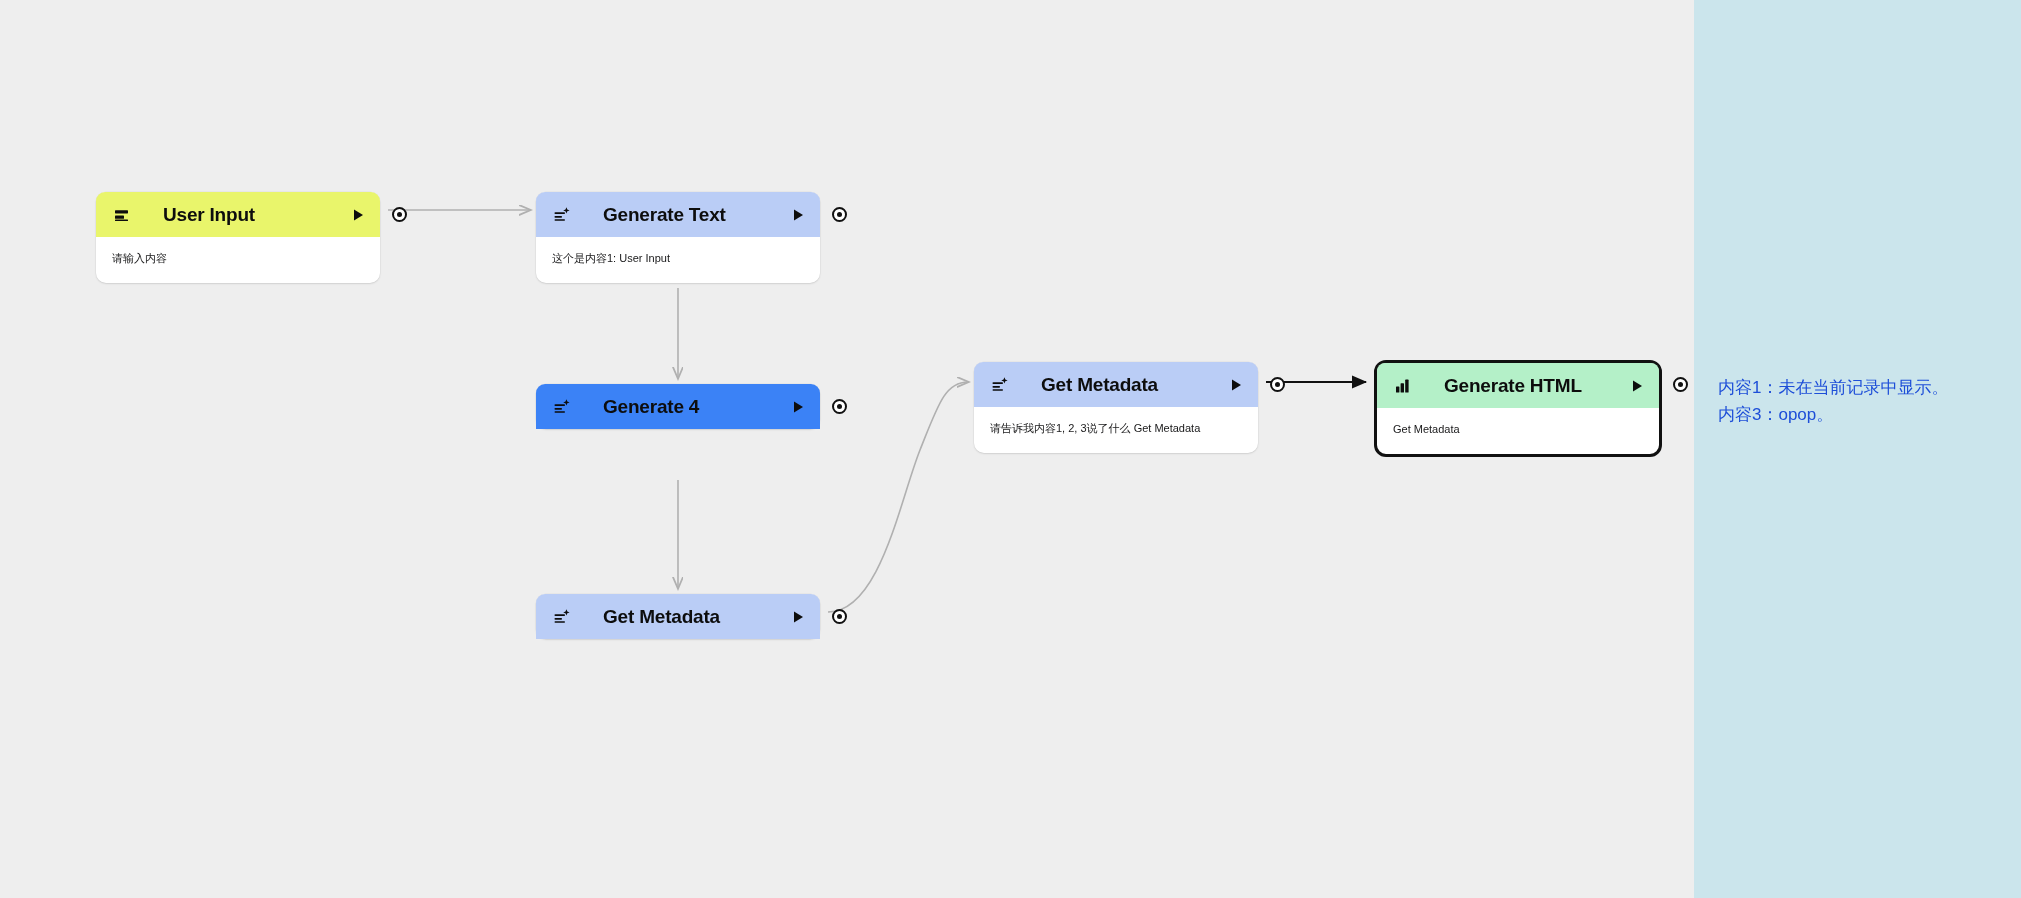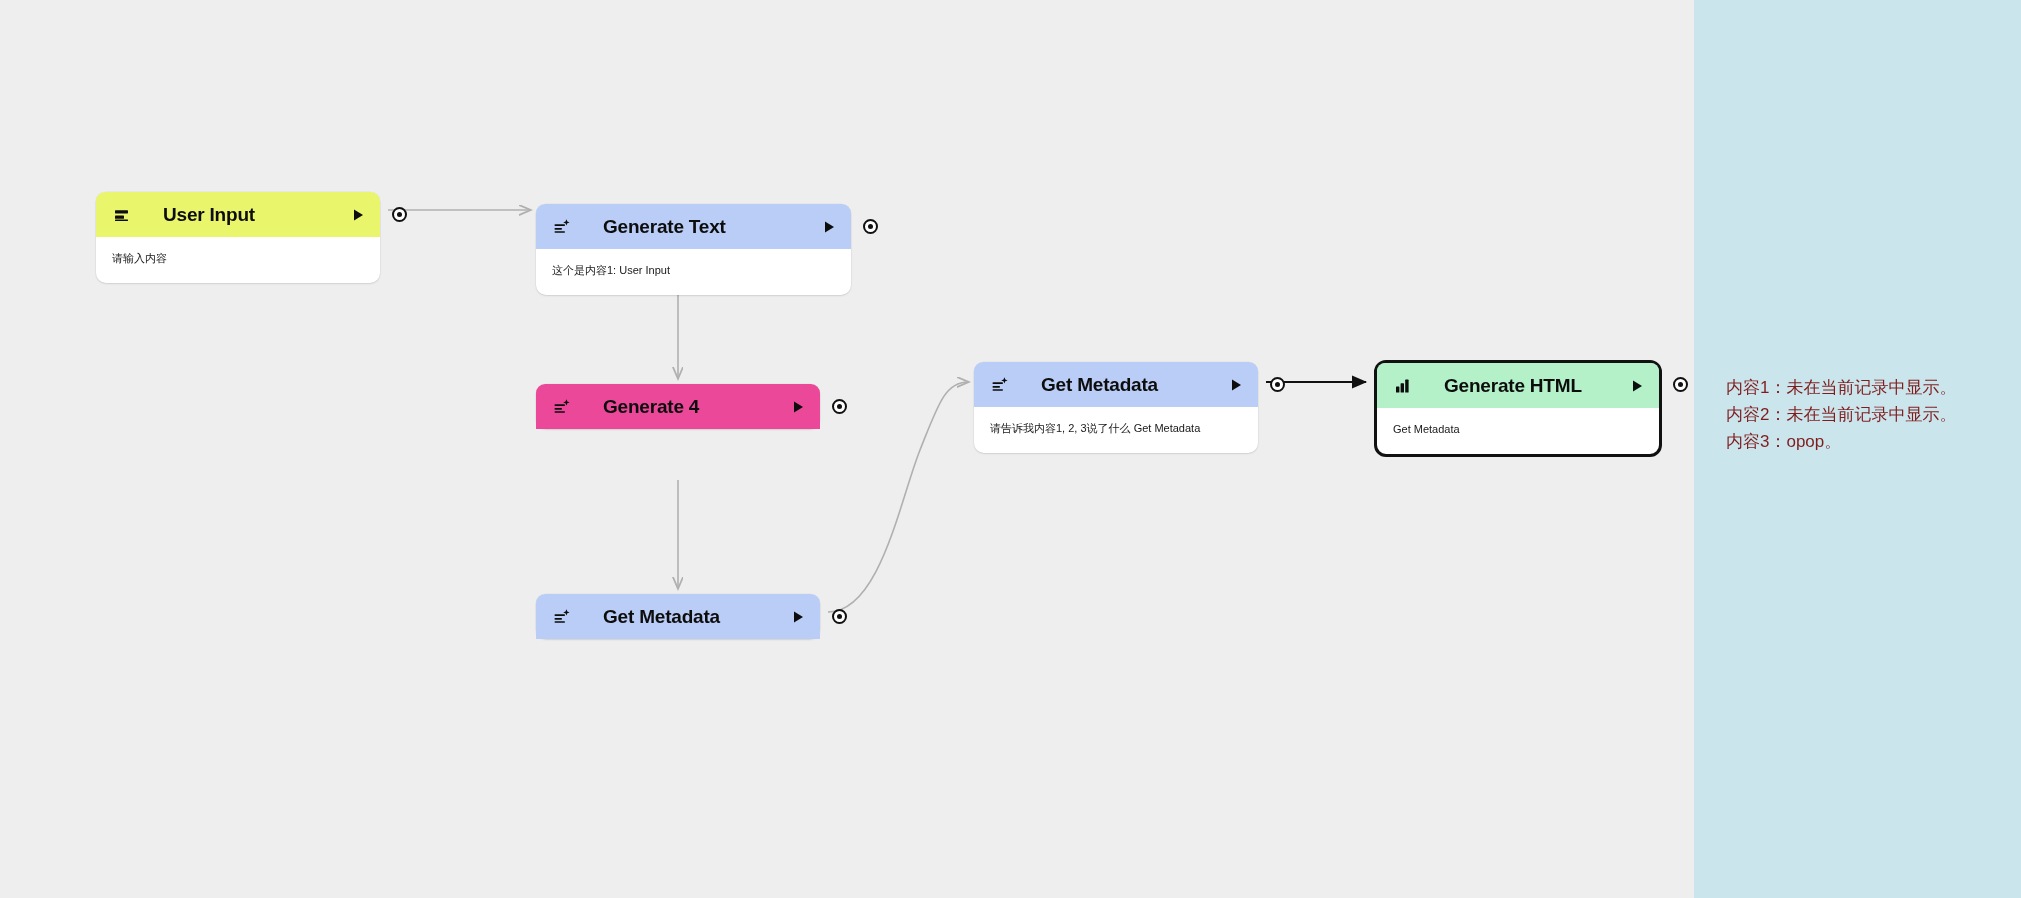--- a/index.html
+++ b/index.html
@@ -121,26 +121,26 @@
     position: absolute;
     top: 0;
     left: 1694px;
     width: 327px;
     height: 898px;
     background: #cbe5ec;
     box-sizing: border-box;
   }
   .panel-lines {
     position: absolute;
-    left: 32px;
+    left: 24px;
     top: 375px;
     width: 280px;
     font-size: 17px;
     line-height: 1.58;
-    color: #7f1d1d;
+    color: #1d4ed8;
   }
   .panel-line { white-space: nowrap; }
 </style>
 </head>
 <body>
 
 <div id="canvas">
 
   <svg id="edges" viewBox="0 0 2021 898">
     <defs>
@@ -176,21 +176,21 @@
       <span class="run-btn">
         <svg width="11" height="12" viewBox="0 0 11 12">
           <path d="M1,0.6 L10,6 L1,11.4 Z" fill="#0d0d0d"></path>
         </svg>
       </span>
       <span class="port out"></span>
     </div>
     <div class="node-body">请输入内容</div>
   </div>
 
-  <div class="node" style="left:536px; top:204px; width:315px;">
+  <div class="node" style="left:536px; top:192px; width:284px;">
     <div class="node-header" style="background:#bacdf6;">
       <span class="node-icon">
         <svg width="18" height="18" viewBox="0 0 18 18">
           <rect x="1.5" y="6.3" width="10.5" height="1.7" rx="0.8" fill="#0d0d0d"></rect>
           <rect x="1.5" y="10.0" width="7.5" height="1.7" rx="0.8" fill="#0d0d0d"></rect>
           <rect x="1.5" y="13.3" width="10.5" height="1.5" rx="0.7" fill="#0d0d0d"></rect>
           <path d="M13.4,1.2 L14.3,3.5 L16.6,4.4 L14.3,5.3 L13.4,7.6 L12.5,5.3 L10.2,4.4 L12.5,3.5 Z" fill="#0d0d0d"></path>
         </svg>
       </span>
       <span class="node-title">Generate Text</span>
@@ -198,21 +198,21 @@
         <svg width="11" height="12" viewBox="0 0 11 12">
           <path d="M1,0.6 L10,6 L1,11.4 Z" fill="#0d0d0d"></path>
         </svg>
       </span>
       <span class="port out"></span>
     </div>
     <div class="node-body">这个是内容1: User Input</div>
   </div>
 
   <div class="node" style="left:536px; top:384px; width:284px;">
-    <div class="node-header" style="background:#ec4899;">
+    <div class="node-header" style="background:#3b82f6;">
       <span class="node-icon">
         <svg width="18" height="18" viewBox="0 0 18 18">
           <rect x="1.5" y="6.3" width="10.5" height="1.7" rx="0.8" fill="#0d0d0d"></rect>
           <rect x="1.5" y="10.0" width="7.5" height="1.7" rx="0.8" fill="#0d0d0d"></rect>
           <rect x="1.5" y="13.3" width="10.5" height="1.5" rx="0.7" fill="#0d0d0d"></rect>
           <path d="M13.4,1.2 L14.3,3.5 L16.6,4.4 L14.3,5.3 L13.4,7.6 L12.5,5.3 L10.2,4.4 L12.5,3.5 Z" fill="#0d0d0d"></path>
         </svg>
       </span>
       <span class="node-title">Generate 4</span>
       <span class="run-btn">
@@ -283,16 +283,15 @@
       <span class="port out"></span>
     </div>
     <div class="node-body">Get Metadata</div>
   </div>
 
 </div>
 
 <div id="side-panel">
   <div class="panel-lines">
     <div class="panel-line">内容1：未在当前记录中显示。</div>
-    <div class="panel-line">内容2：未在当前记录中显示。</div>
     <div class="panel-line">内容3：opop。</div>
   </div>
 </div>
 
 </body></html>

